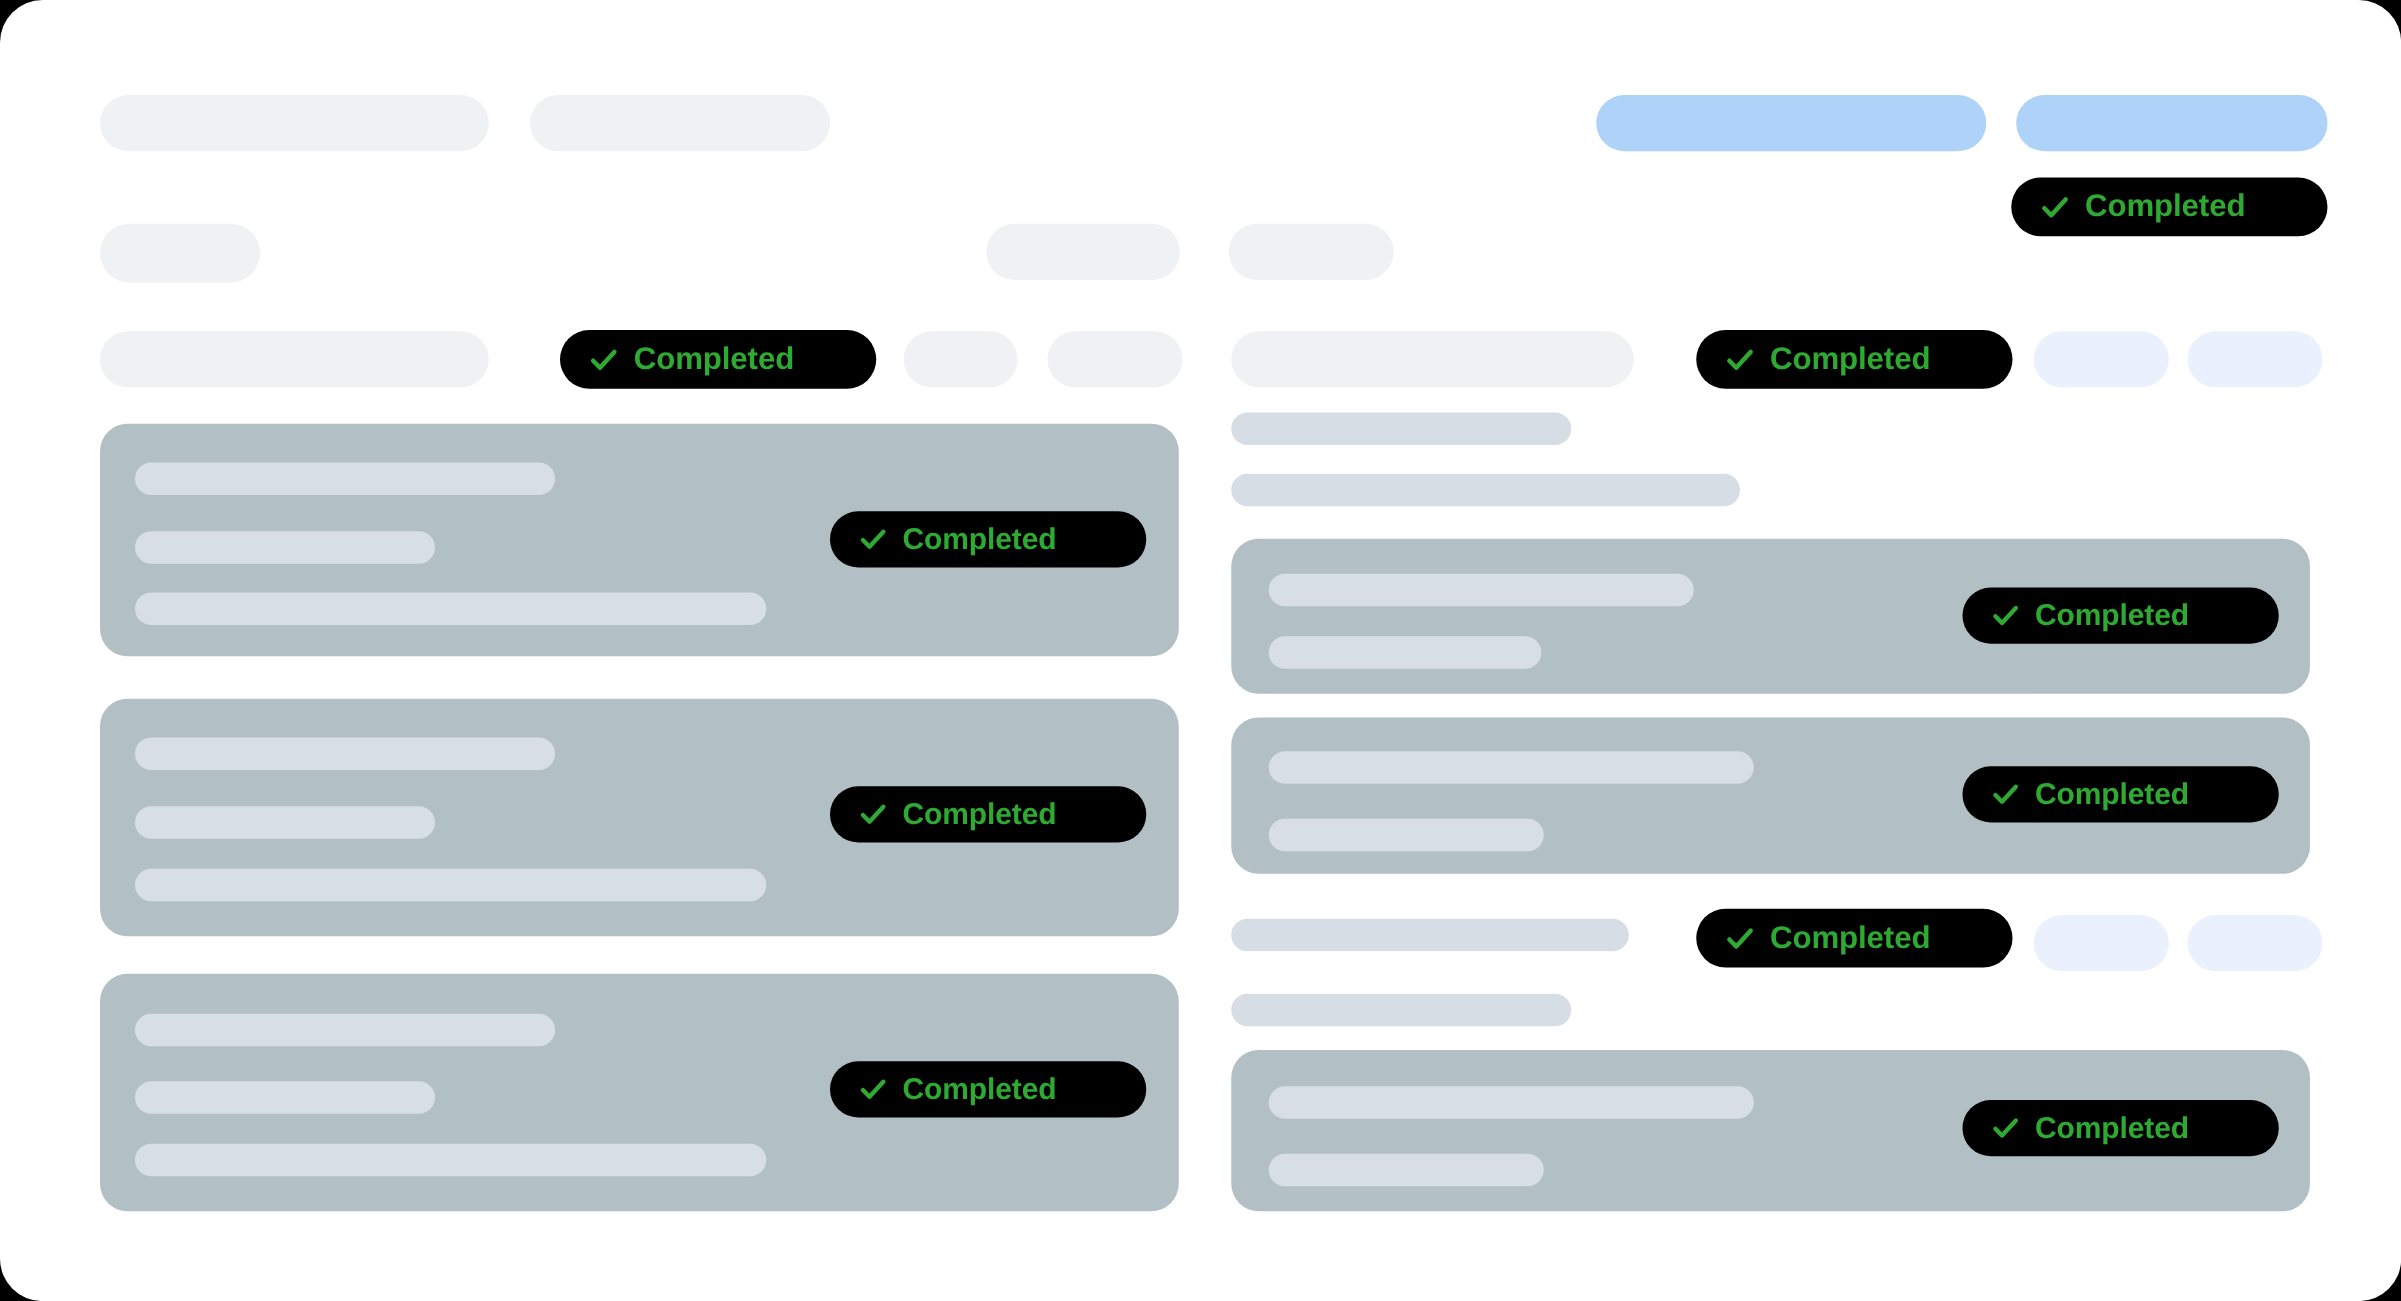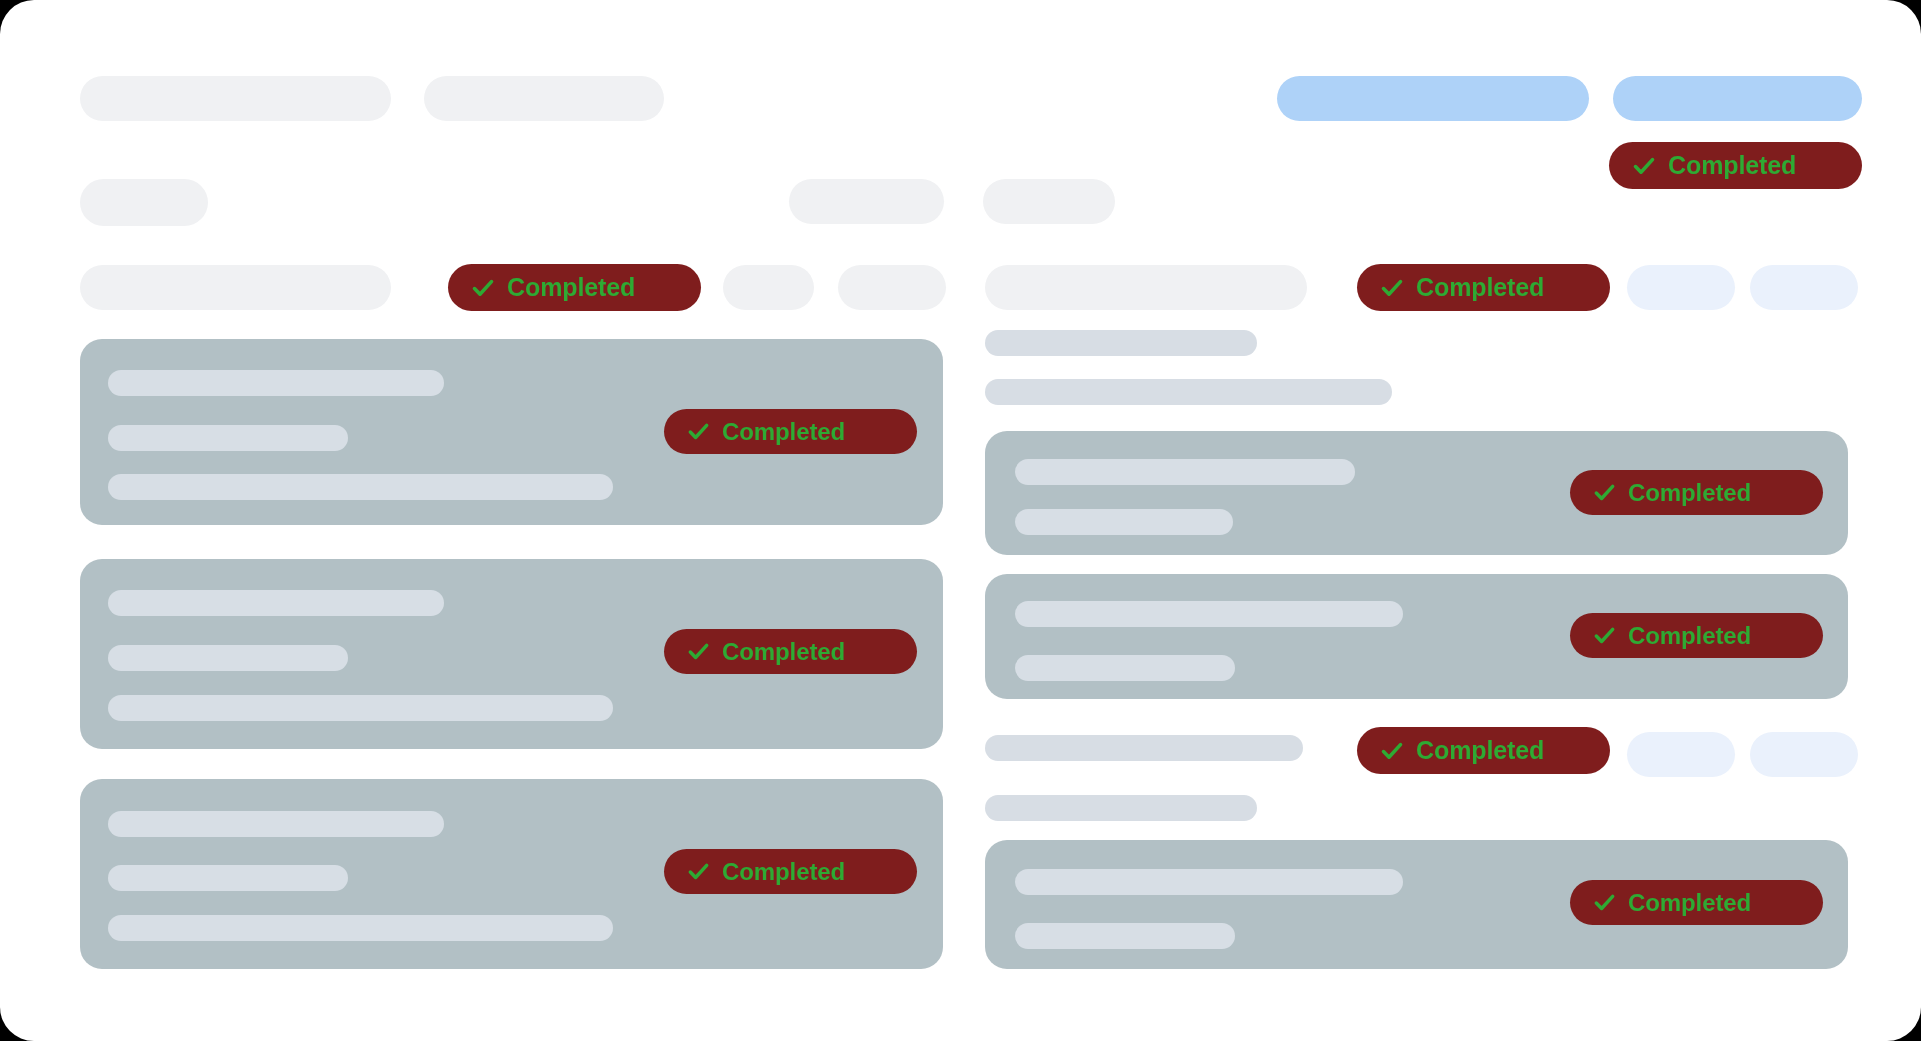--- a/index.html
+++ b/index.html
@@ -58,21 +58,21 @@
     background: #b2c0c5;
     border-radius: 22px;
   }
 
   
   .badge {
     position: absolute;
     display: flex;
     align-items: center;
     gap: 11px;
-    background: #7f1d1d;
+    background: #000000;
     border-radius: 999px;
     padding: 0 22px;
     box-sizing: border-box;
     white-space: nowrap;
   }
   .badge .check {
     display: block;
     flex: 0 0 auto;
     line-height: 0;
   }

